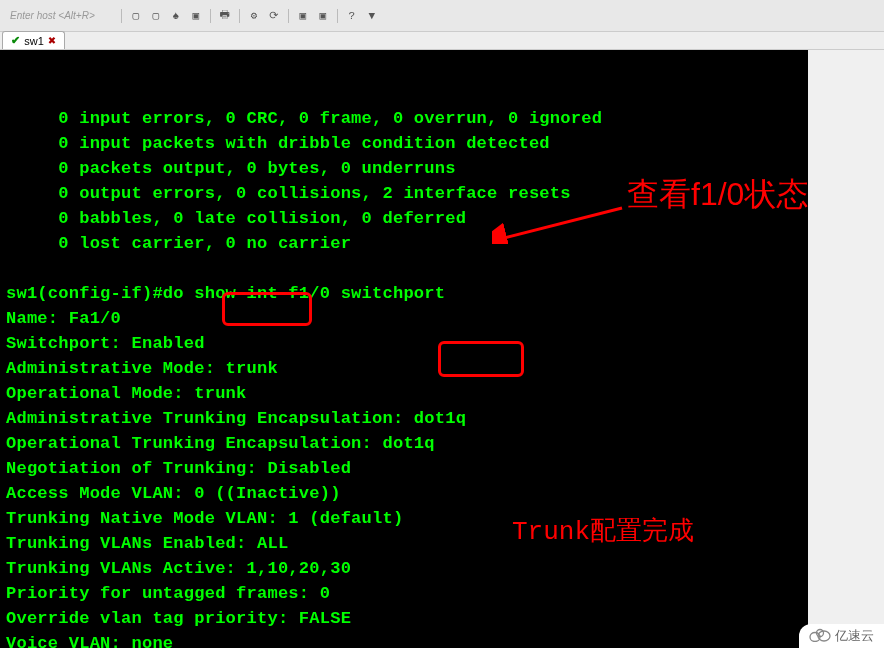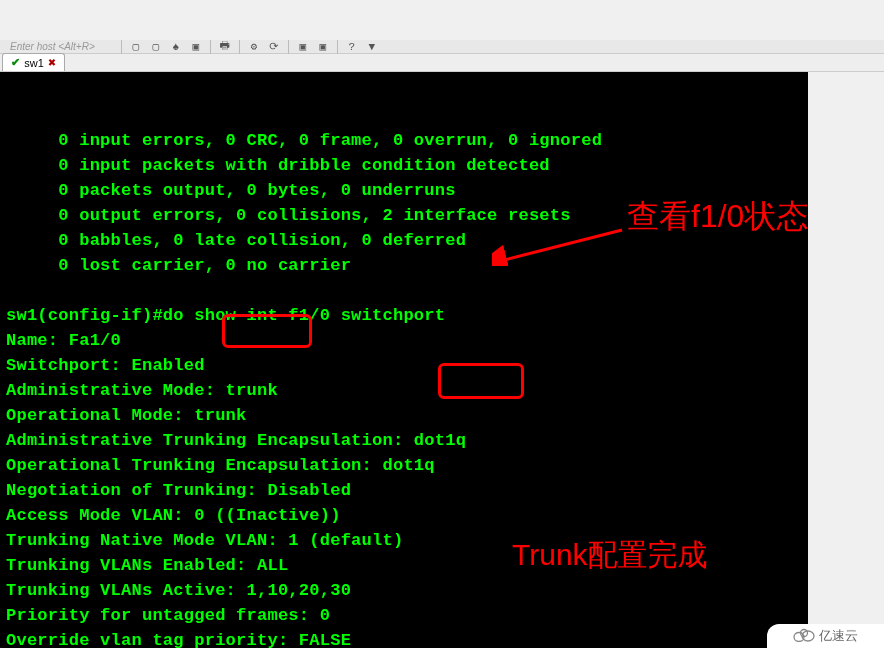--- a/index.html
+++ b/index.html
@@ -5,30 +5,29 @@
     * { box-sizing: border-box; margin: 0; padding: 0; }
     body {
       width: 884px;
       height: 648px;
       background: #f0f0f0;
       font-family: Consolas, 'Courier New', monospace;
       position: relative;
       overflow: hidden;
     }
     .top-toolbar {
-      height: 14px;
+      height: 32px;
       background: #e8e8e8;
       border-bottom: 1px solid #ccc;
       display: flex;
       align-items: center;
       padding-left: 10px;
       font-size: 10px;
       color: #888;
       gap: 4px;
-      margin-top: 40px;
     }
     .top-toolbar .hint {
       font-style: italic;
       color: #999;
       margin-right: 20px;
       font-family: Arial, sans-serif;
     }
     .top-toolbar .tb-divider {
       width: 1px;
       height: 14px;
@@ -106,21 +105,21 @@
     }
     .arrow {
       position: absolute;
       pointer-events: none;
     }
     .watermark {
       position: absolute;
       right: 0;
       bottom: 0;
       background: #fff;
-      padding: 3px 26px;
+      padding: 3px 10px;
       font-size: 13px;
       color: #666;
       font-family: Arial, sans-serif;
       border-radius: 12px 0 0 0;
       display: flex;
       align-items: center;
       gap: 4px;
       margin-top: 48px;
     }
     .watermark .wm-icon {
@@ -194,21 +193,21 @@
     <defs>
       <marker id="ah" markerWidth="12" markerHeight="10" refX="1" refY="5" orient="auto">
         <polygon points="0,0 12,5 0,10" fill="#ff0000"></polygon>
       </marker>
     </defs>
     <line x1="130" y1="6" x2="12" y2="36" stroke="#ff0000" stroke-width="3" marker-end="url(#ah)"></line>
   </svg>
 
   
   <div class="annotation" style="left:625px; top:130px; font-size:32px;">查看f1/0状态</div>
-  <div class="annotation" style="left:510px; top:468px; font-size:30px;">Trunk配置完成</div>
+  <div class="annotation" style="left:510px; top:468px; font-size:26px;font-family:Liberation Mono, monospace;">Trunk配置完成</div>
 </div>
 
 <div class="watermark">
   <span class="wm-icon">
     <svg width="22" height="14" viewBox="0 0 22 14">
       <ellipse cx="6" cy="9" rx="5" ry="4.5" fill="none" stroke="#888" stroke-width="1.3"></ellipse>
       <ellipse cx="15" cy="8" rx="6" ry="5" fill="none" stroke="#888" stroke-width="1.3"></ellipse>
       <circle cx="11" cy="5" r="3.5" fill="none" stroke="#888" stroke-width="1.3"></circle>
     </svg>
   </span>

